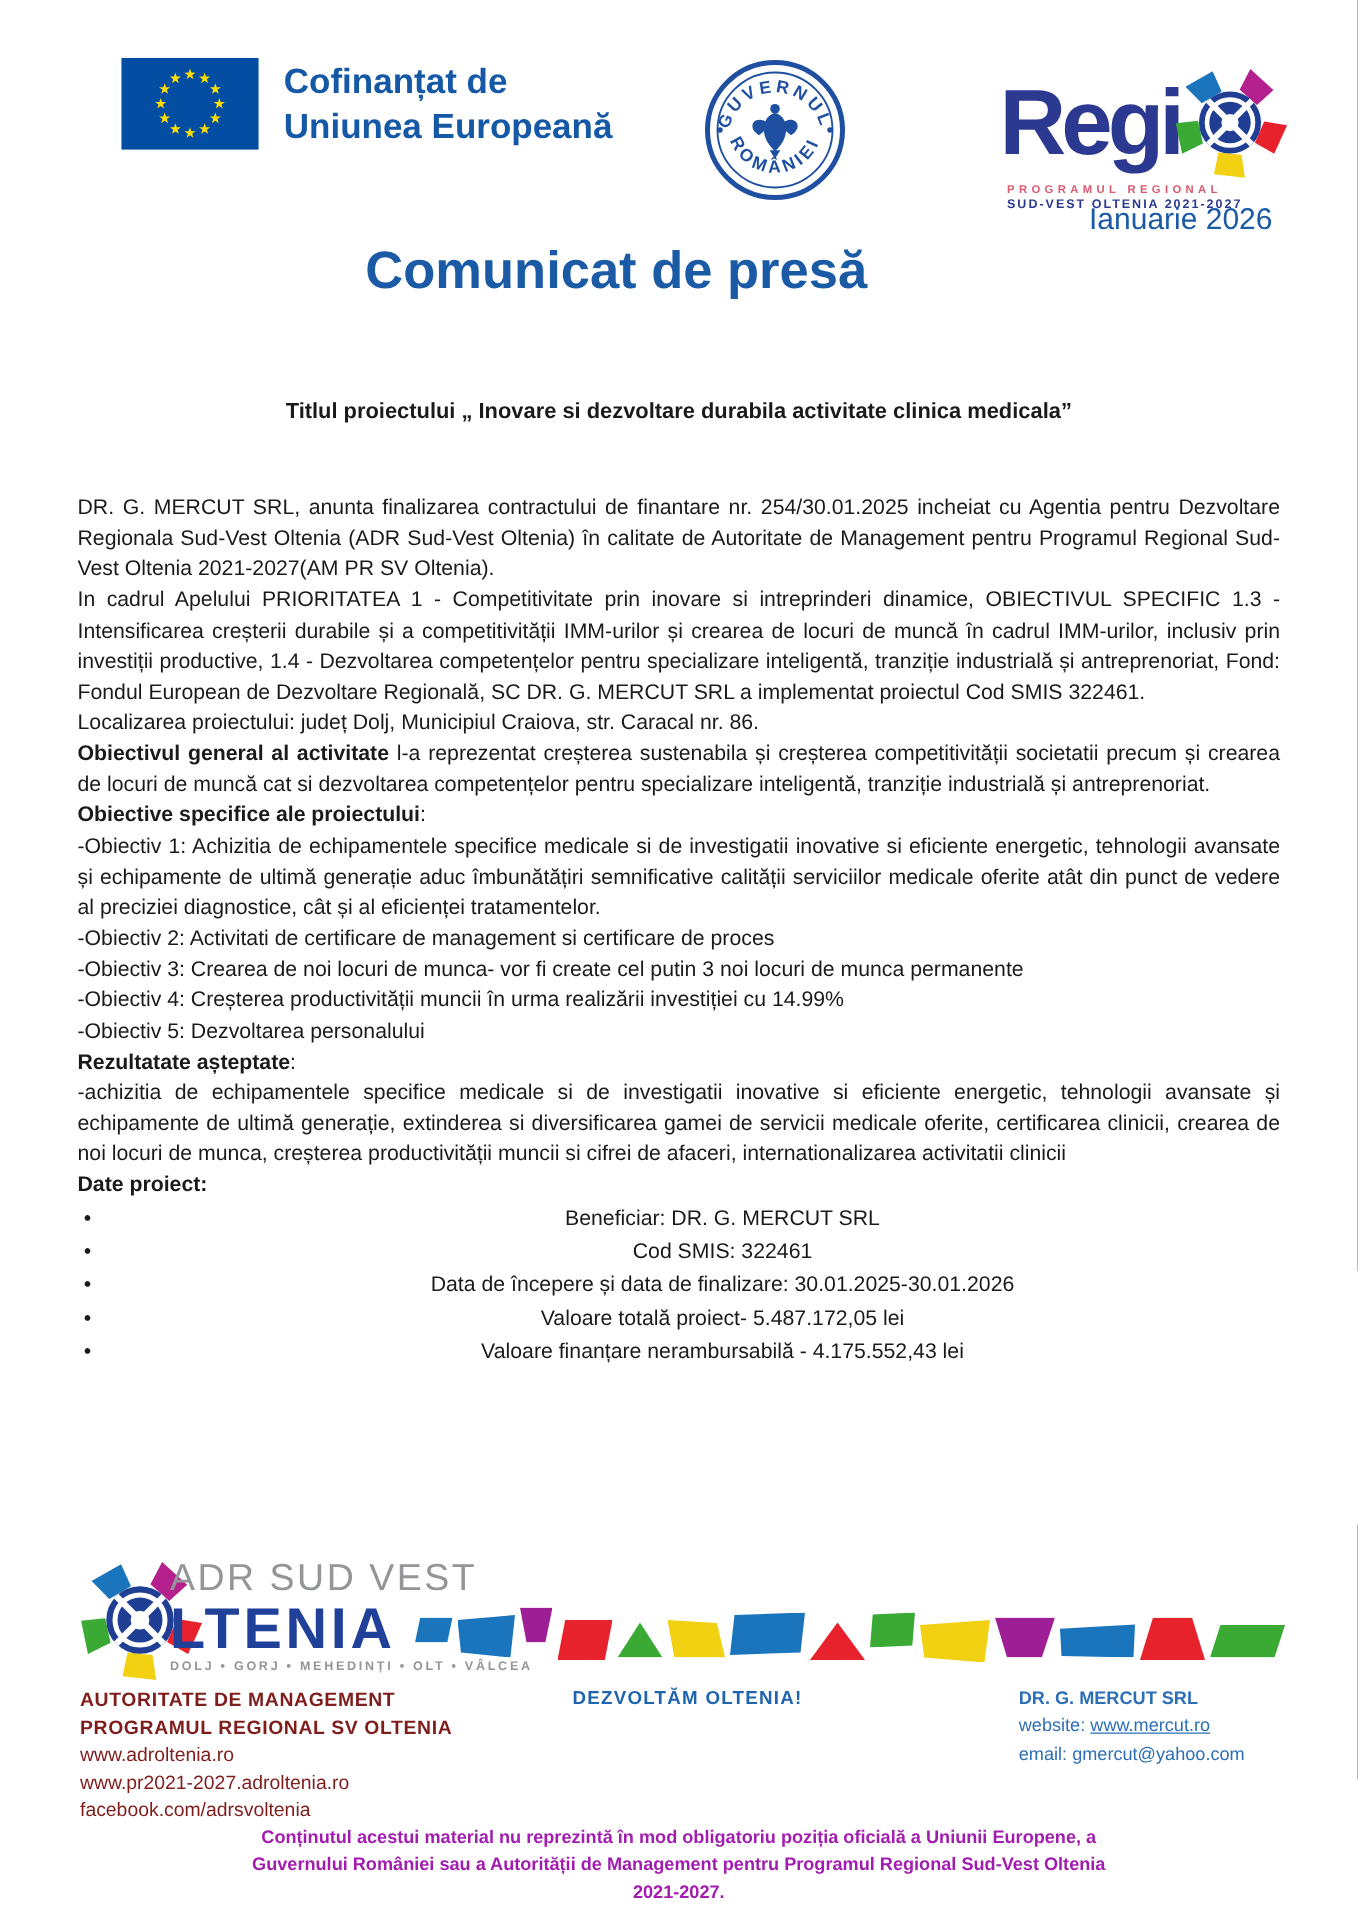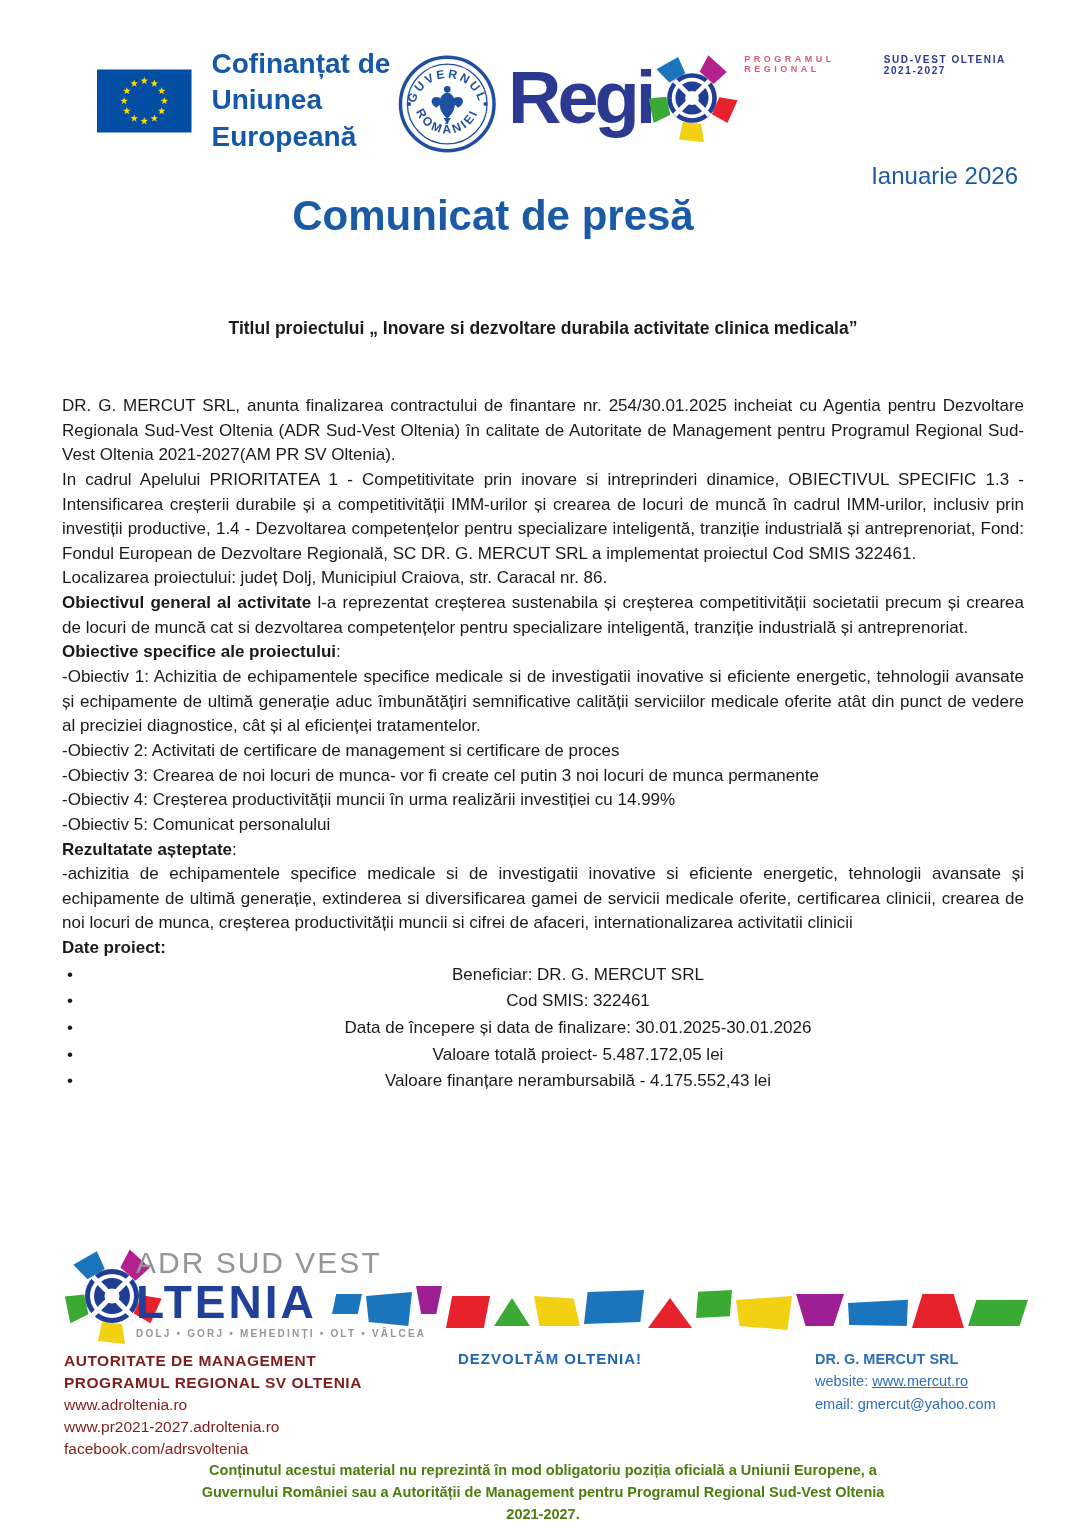--- a/index.html
+++ b/index.html
@@ -9,21 +9,21 @@
     font-family:"Liberation Sans", sans-serif;
     color:#1a1a1a;
   }
   
   .header { position:absolute; top:46px; left:64px; right:56px;
     display:flex; justify-content:space-between; align-items:flex-start; }
   .eu-block { display:flex; gap:20px; align-items:center;margin-left:33px; }
   .eu-flag  { width:110px; height:74px; display:block; }
   .eu-text  { font-size:28px; font-weight:bold; color:#1458A6; line-height:1.3; }
   .gov-seal { width:116px; height:116px; margin-left:-40px; }
-  .regio { display:flex; flex-direction:row; align-items:flex-start; margin-top:6px;margin-left:10px; }
+  .regio { display:flex; flex-direction:column; align-items:flex-start; margin-top:6px;margin-left:10px; }
   .regio-row { display:flex; align-items:center; }
   .regio-word { font-size:74px; font-weight:800; color:#2B3990; letter-spacing:-4px; line-height:0.9; }
   .regio-compass { width:92px; height:92px; margin-left:-6px; }
   .regio-sub1 { font-size:9px;  font-weight:700; letter-spacing:3.5px; color:#D95970; margin-top:2px; margin-left:6px;}
   .regio-sub2 { font-size:10px; font-weight:800; letter-spacing:1.6px; color:#2B3990; margin-top:2px; margin-left:6px;}
   
   .date-line { position:absolute; top:162px; right:68px; font-size:24px; color:#1B5BA6; }
   .main-title { position:absolute; top:192px; left:0; right:100px; text-align:center;
     font-size:42px; font-weight:bold; color:#1B5BA6; }
   .proj-title { position:absolute; top:318px; left:62px; width:962px; text-align:center;
@@ -57,21 +57,21 @@
   .k-quad  { clip-path:polygon(6% 6%, 100% 0, 94% 94%, 0 100%); }
   .k-slab  { clip-path:polygon(0 18%, 100% 6%, 98% 100%, 2% 96%); }
   .f-left { position:absolute; left:64px; top:108px; font-size:15.5px; color:#7f1d1d; line-height:1.42; }
   .f-left .caps { font-weight:700; letter-spacing:0.5px; }
   .f-slogan { position:absolute; left:380px; top:108px; width:340px; text-align:center;
     font-size:15px; font-weight:600; letter-spacing:1px; color:#1F64AE; }
   .f-contact { position:absolute; left:815px; top:106px; font-size:14.5px; color:#2D6FB7; line-height:1.55; }
   .f-contact .name { font-weight:600; }
   .f-contact a, .f-contact .link { color:#2D6FB7; text-decoration:underline; cursor:pointer; }
   .f-disclaimer { position:absolute; left:183px; top:218px; width:720px; text-align:center;
-    font-size:14.5px; font-weight:600; color:#4d7c0f; line-height:1.5; }
+    font-size:14.5px; font-weight:600; color:#a21caf; line-height:1.5; }
 </style>
 </head>
 <body>
 
 <div class="page">
 
   <svg width="0" height="0" style="position:absolute" aria-hidden="true">
     <defs>
       <polygon id="star" fill="#FFDD00" points="0,-4.6 1.06,-1.46 4.37,-1.42 1.71,0.56 2.70,3.72 0,1.8 -2.70,3.72 -1.71,0.56 -4.37,-1.42 -1.06,-1.46"></polygon>
       <g id="compass">
@@ -159,21 +159,21 @@
     <div id="blocks">
         <p>DR. G. MERCUT SRL, anunta finalizarea contractului de finantare nr. 254/30.01.2025 incheiat cu Agentia pentru Dezvoltare Regionala Sud-Vest Oltenia (ADR Sud-Vest Oltenia) în calitate de Autoritate de Management pentru Programul Regional Sud-Vest Oltenia 2021-2027(AM PR SV Oltenia).</p>
         <p> In cadrul Apelului PRIORITATEA 1 - Competitivitate prin inovare si intreprinderi dinamice, OBIECTIVUL SPECIFIC 1.3 - Intensificarea creșterii durabile și a competitivității IMM-urilor și crearea de locuri de muncă în cadrul IMM-urilor, inclusiv prin investiții productive, 1.4 - Dezvoltarea competențelor pentru specializare inteligentă, tranziție industrială și antreprenoriat, Fond: Fondul European de Dezvoltare Regională, SC DR. G. MERCUT SRL a implementat proiectul Cod SMIS 322461.</p>
         <p>Localizarea proiectului: județ Dolj, Municipiul Craiova, str. Caracal nr. 86.</p>
         <p><b>Obiectivul general al activitate</b> l-a reprezentat creșterea sustenabila și creșterea competitivității societatii precum și crearea de locuri de muncă cat si dezvoltarea competențelor pentru specializare inteligentă, tranziție industrială și antreprenoriat.</p>
         <p><b>Obiective specifice ale proiectului</b>:</p>
         <p>-Obiectiv 1:  Achizitia de echipamentele specifice medicale si de investigatii inovative si eficiente energetic, tehnologii avansate și echipamente de ultimă generație aduc îmbunătățiri semnificative calității serviciilor medicale oferite atât din punct de vedere al preciziei diagnostice, cât și al eficienței tratamentelor.</p>
         <p>-Obiectiv 2: Activitati de certificare de management si certificare de proces</p>
         <p>-Obiectiv 3: Crearea de noi locuri de munca- vor fi create cel putin 3 noi locuri de munca permanente</p>
         <p>-Obiectiv 4: Creșterea productivității muncii în urma realizării investiției cu 14.99%</p>
-        <p>-Obiectiv 5: Comunicat personalului</p>
+        <p>-Obiectiv 5: Dezvoltarea personalului</p>
         <p><b>Rezultatate așteptate</b>:</p>
         <p>-achizitia de echipamentele specifice medicale si de investigatii inovative si eficiente energetic, tehnologii avansate și echipamente de ultimă generație, extinderea si diversificarea gamei de servicii medicale oferite, certificarea clinicii, crearea de noi locuri de munca, creșterea productivității muncii si cifrei de afaceri, internationalizarea activitatii clinicii</p>
         <p><b>Date proiect:</b></p>
       </div>
     <ul class="bullets" id="bullets">
         <li> Beneficiar: DR. G. MERCUT SRL</li>
         <li> Cod SMIS: 322461</li>
         <li>Data de începere și data de finalizare: 30.01.2025-30.01.2026</li>
         <li>Valoare totală proiect- 5.487.172,05 lei</li>
         <li>Valoare finanțare nerambursabilă - 4.175.552,43 lei</li>

